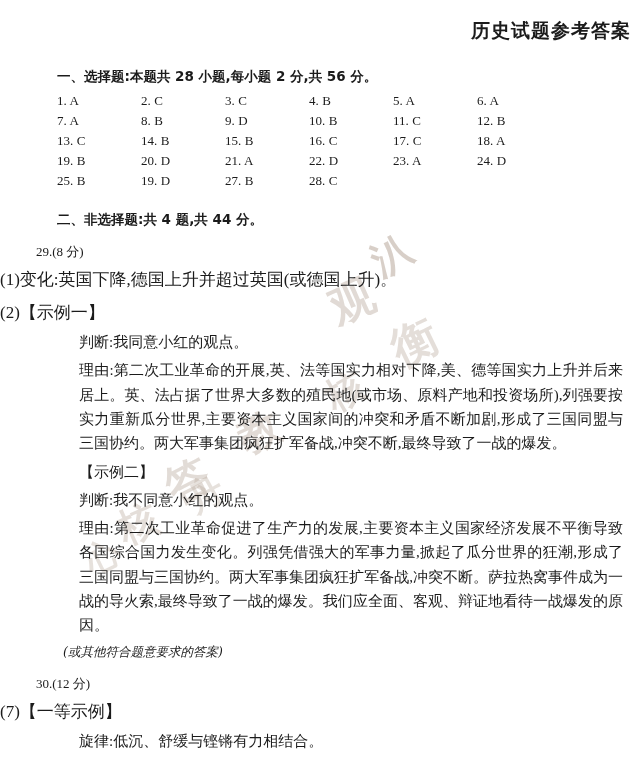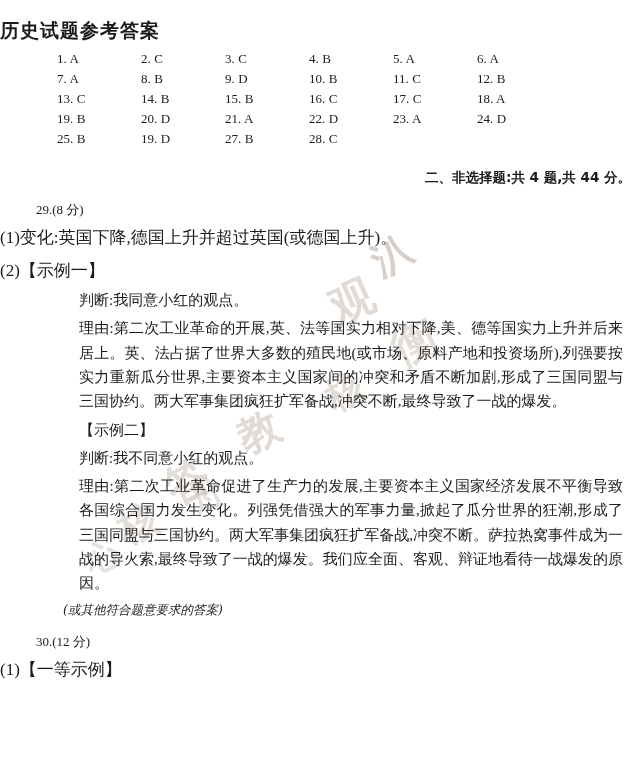--- a/index.html
+++ b/index.html
@@ -45,21 +45,21 @@
   .wm-h { left: 188px; top: 470px; font-size: 36px; transform: rotate(-29deg); opacity:.34; }
   .wm-i { left:  86px; top: 534px; font-size: 34px; transform: rotate(-26deg); opacity:.34; }
 
   
   .content {
     position: relative;
     z-index: 3;
   }
 
   .doc-title {
-    text-align: left;
+    text-align: right;
     font-size: 19px;
     font-weight: 700;
     letter-spacing: 1px;
     margin: 18px 0 0 0;
     font-family: "DejaVu Sans", "Liberation Sans", sans-serif;
   }
 
   .section-head {
     font-size: 13.5px;
     font-weight: 700;
@@ -80,21 +80,21 @@
     white-space: nowrap;
     letter-spacing: .2px;
   }
   .answer-cell .num { letter-spacing: 0; }
 
   .qhead {
     font-size: 13px;
     margin: 14px 0 0 0;
     padding-left: 36px;
   }
-  .section2 { margin-top: 22px; text-align: right; }
+  .section2 { margin-top: 22px; }
 
   .lvl1 {            
     font-size: 17px;
     margin-top: 5px;
     line-height: 1.62;
   }
   .lvl2 {            
     font-size: 15px;
     padding-left: 79px;
     margin-top: 4px;
@@ -129,20 +129,21 @@
     <span class="watermark wm-f">答</span>
     <span class="watermark wm-g">核</span>
     <span class="watermark wm-h">舟</span>
     <span class="watermark wm-i">心</span>
   </div>
 
   <div class="content">
 
     <h1 class="doc-title">历史试题参考答案</h1>
 
+    <div class="section-head">一、选择题:本题共 28 小题,每小题 2 分,共 56 分。</div>
 
     <div class="answer-grid">
       <div class="answer-cell"><span class="num">1.</span> <span>A</span></div>
       <div class="answer-cell"><span class="num">2.</span> <span>C</span></div>
       <div class="answer-cell"><span class="num">3.</span> <span>C</span></div>
       <div class="answer-cell"><span class="num">4.</span> <span>B</span></div>
       <div class="answer-cell"><span class="num">5.</span> <span>A</span></div>
       <div class="answer-cell"><span class="num">6.</span> <span>A</span></div>
 
       <div class="answer-cell"><span class="num">7.</span> <span>A</span></div>
@@ -178,16 +179,17 @@
     <div class="lvl1">(1)变化:英国下降,德国上升并超过英国(或德国上升)。</div>
     <div class="lvl1">(2)【示例一】</div>
     <div class="lvl2">判断:我同意小红的观点。</div>
     <div class="lvl2 para">理由:第二次工业革命的开展,英、法等国实力相对下降,美、德等国实力上升并后来居上。英、法占据了世界大多数的殖民地(或市场、原料产地和投资场所),列强要按实力重新瓜分世界,主要资本主义国家间的冲突和矛盾不断加剧,形成了三国同盟与三国协约。两大军事集团疯狂扩军备战,冲突不断,最终导致了一战的爆发。</div>
     <div class="lvl2">【示例二】</div>
     <div class="lvl2">判断:我不同意小红的观点。</div>
     <div class="lvl2 para">理由:第二次工业革命促进了生产力的发展,主要资本主义国家经济发展不平衡导致各国综合国力发生变化。列强凭借强大的军事力量,掀起了瓜分世界的狂潮,形成了三国同盟与三国协约。两大军事集团疯狂扩军备战,冲突不断。萨拉热窝事件成为一战的导火索,最终导致了一战的爆发。我们应全面、客观、辩证地看待一战爆发的原因。</div>
     <div class="note">(或其他符合题意要求的答案)</div>
 
     <div class="qhead">30.(12 分)</div>
-    <div class="lvl1">(1)【一等示例】</div>
+    <div class="lvl1">(7)【一等示例】</div>
+    <div class="lvl2">旋律:低沉、舒缓与铿锵有力相结合。</div>
 
   </div>
 </div>
 
 </body></html>

